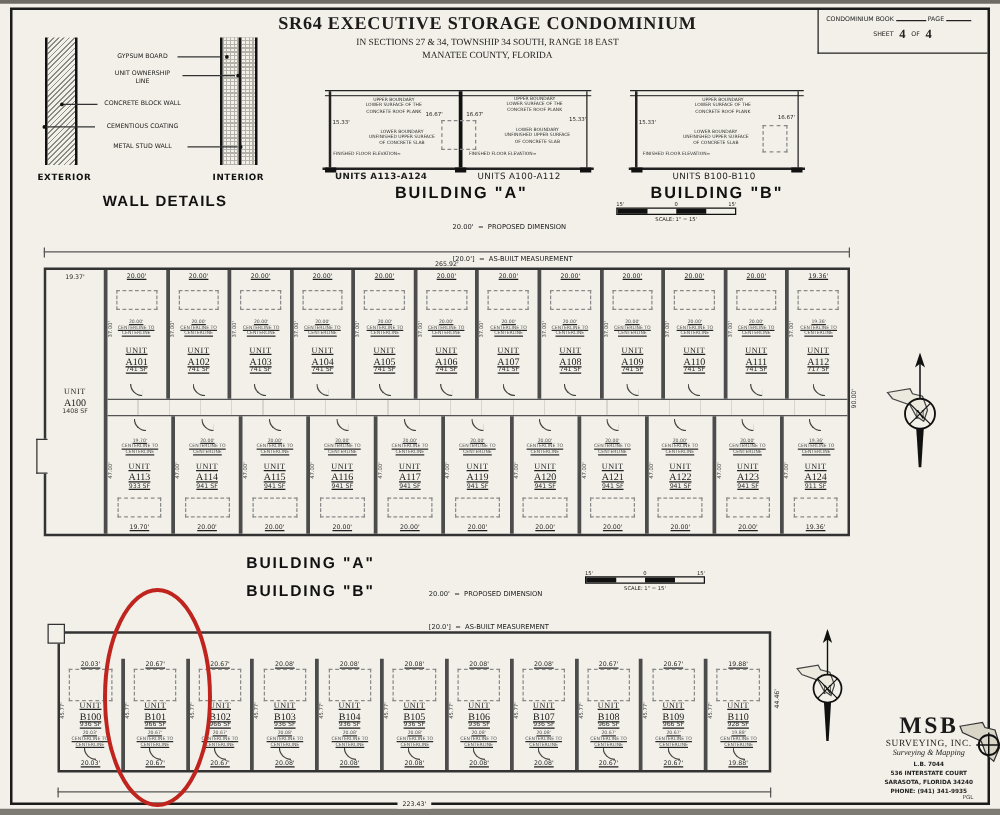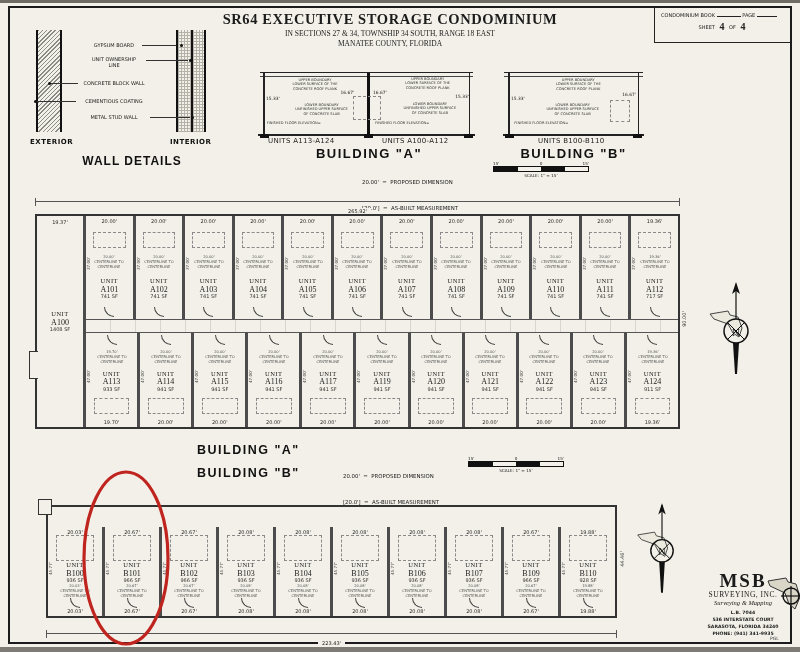--- a/index.html
+++ b/index.html
@@ -54,21 +54,21 @@
   .sb-cap{font-size:4.2px;text-align:center;margin-top:1px;color:#222;}
 
   
   .odim{position:absolute;border-top:1px solid #555;text-align:center;}
   .odim span{position:relative;top:-4px;background:#f2f0e8;padding:0 4px;font-size:5px;color:#222;}
   .odim::before,.odim::after{content:"";position:absolute;top:-4px;width:1px;height:8px;background:#555;}
   .odim::before{left:0;}.odim::after{right:0;}
   .planbox{position:absolute;border:2.5px solid #333;box-sizing:border-box;display:flex;background:#f2f0e8;}
   .enda{width:46px;border-right:3px solid #4c4c4c;display:flex;flex-direction:column;align-items:center;justify-content:center;position:relative;}
   .rowswrap{flex:1;display:flex;flex-direction:column;min-width:0;}
-  .urow{flex:1;display:flex;min-width:0;}
+  .urow{flex:1;display:flex;min-width:0;text-decoration:underline;}
   .urow.top{flex:0 0 103px;}
   .urow.bot{flex:1;}
   .corridor{flex:0 0 12px;border-top:1.5px solid #555;border-bottom:1.5px solid #555;background:repeating-linear-gradient(90deg,transparent 0 24px,#d8d6cc 24px 25px);}
   .ucell{position:relative;flex:1;min-width:0;border-right:3px solid #4c4c4c;display:flex;flex-direction:column;align-items:center;justify-content:space-between;padding:2px 0;box-sizing:border-box;}
   .ucell:last-child{border-right:none;}
   .udim{font-size:5px;color:#2a2a2a;white-space:nowrap;}
   .ubox{width:66%;height:14px;border:1px dashed #8a8a8a;flex:none;}
   .row-b .ubox{height:24px;}
   .ucl{font-size:4px;line-height:1.2;text-align:center;color:#555;transform:scale(.92);}
   .ulbl{text-align:center;font-family:"Liberation Serif",serif;color:#1c1c1c;line-height:1.15;}
@@ -167,21 +167,21 @@
 CONCRETE ROOF PLANK</div>
     <div class="txt" style="left:15%;top:37px;width:62px;">LOWER BOUNDARY
 UNFINISHED UPPER SURFACE
 OF CONCRETE SLAB</div>
     <div class="txt" style="left:64%;top:36px;width:66px;">LOWER BOUNDARY
 UNFINISHED UPPER SURFACE
 OF CONCRETE SLAB</div>
     <div class="txt" style="left:4%;top:55px;">FINISHED FLOOR ELEVATION=</div>
     <div class="txt" style="left:54%;top:55px;">FINISHED FLOOR ELEVATION=</div>
   </div>
-  <div class="sec-caption-units" style="left:268px;top:137px;">UNITS A113-A124</div>
+  <div class="sec-caption-units" style="left:268px;top:137px;font-weight:bold;">UNITS A113-A124</div>
   <div class="sec-caption-units" style="left:382px;top:137px;">UNITS A100-A112</div>
   <div class="sec-caption-bldg" style="left:285px;top:146px;width:168px;">BUILDING "A"</div>
 
   <div class="sec" style="left:503px;top:66px;width:141px;height:68px;">
     <div class="roof"></div>
     <div class="wl l"></div>
     <div class="wl r"></div>
     <div class="foot" style="left:2px;"></div>
     <div class="foot" style="right:2px;"></div>
     <div class="dbox" style="right:14px;top:34px;width:18px;height:20px;"></div>
@@ -766,20 +766,37 @@
           </div>
           <div class="udoor"></div>
           <div class="udim">20.08'</div>
         </div>
         <div class="ucell">
           <div class="udepth">45.77'</div>
           <div class="udim">20.67'</div>
           <div class="ubox"></div>
           <div class="ulbl">
             <div class="uw">UNIT</div>
+            <div class="uid">B108</div>
+            <div class="usf">966 SF</div>
+          </div>
+          <div class="ucl">
+            <div class="l">20.67'</div>
+            <div class="l">CENTERLINE TO</div>
+            <div class="l">CENTERLINE</div>
+          </div>
+          <div class="udoor"></div>
+          <div class="udim">20.67'</div>
+        </div>
+        <div class="ucell">
+          <div class="udepth">45.77'</div>
+          <div class="udim">20.67'</div>
+          <div class="ubox"></div>
+          <div class="ulbl">
+            <div class="uw">UNIT</div>
             <div class="uid">B109</div>
             <div class="usf">966 SF</div>
           </div>
           <div class="ucl">
             <div class="l">20.67'</div>
             <div class="l">CENTERLINE TO</div>
             <div class="l">CENTERLINE</div>
           </div>
           <div class="udoor"></div>
           <div class="udim">20.67'</div>

